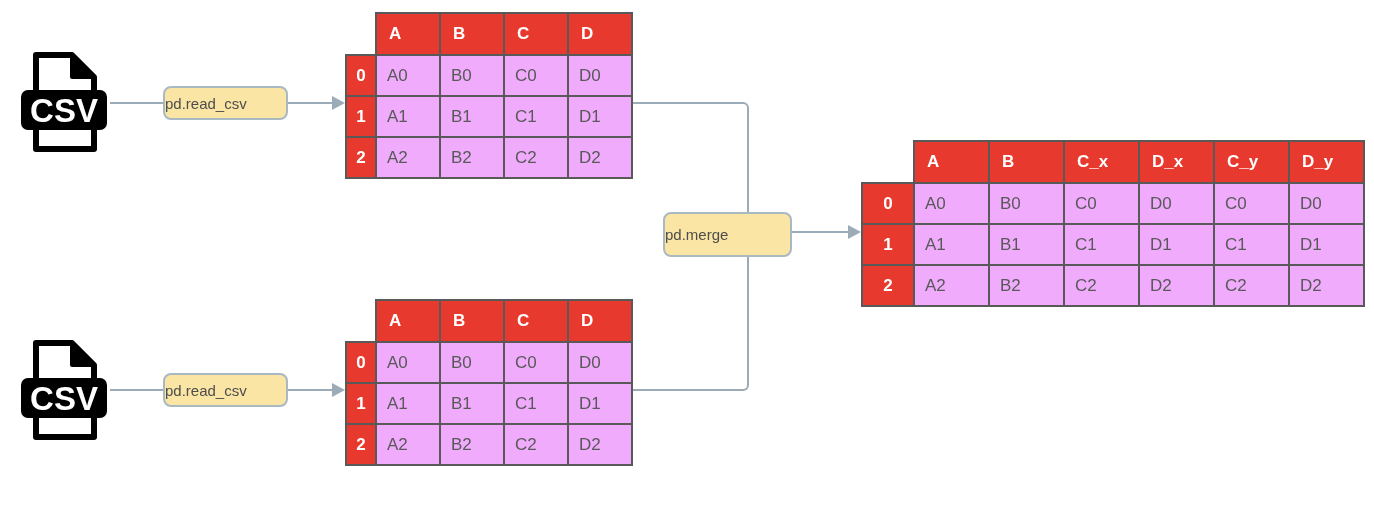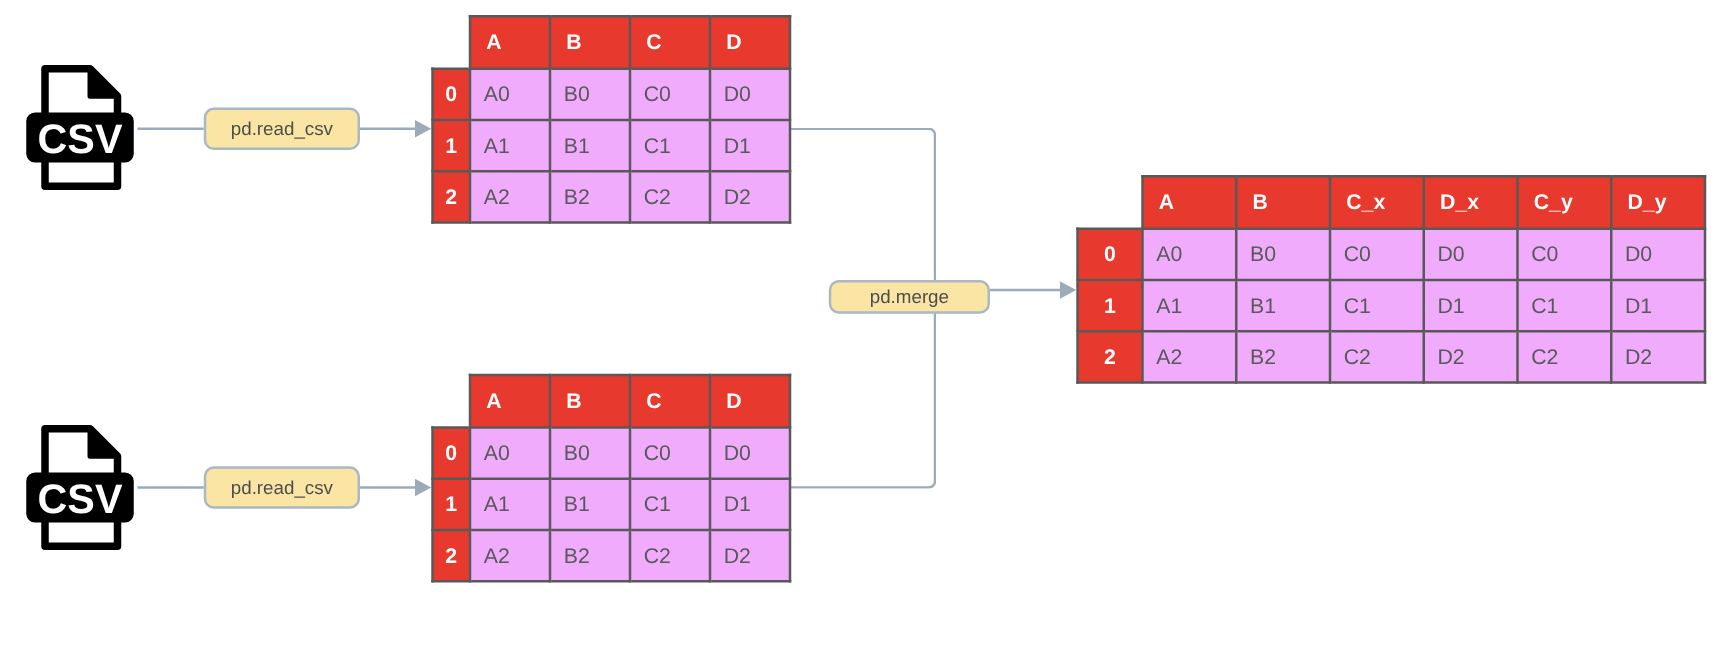--- a/index.html
+++ b/index.html
@@ -27,21 +27,21 @@
   .df td{background:#f0abfc;color:var(--cell-text);font-size:17px;text-align:left;padding:0 0 0 10px;height:41px;}
   .small col.c-idx{width:30px;} .small col.c-data{width:64px;}
   .merged col.c-idx{width:52px;} .merged col.c-data{width:75px;}
 
   
   .hline{position:absolute;height:0;border-top:2px solid var(--connector);z-index:0;}
   .bracket{position:absolute;border:2px solid var(--connector);border-left:none;border-radius:0 6px 6px 0;z-index:0;}
   .arrowhead{position:absolute;width:0;height:0;border-top:7px solid transparent;border-bottom:7px solid transparent;border-left:13px solid var(--connector);z-index:0;}
 
   
-  .pill{position:absolute;display:flex;align-items:center;justify-content:center;
+  .pill{position:absolute;display:flex;align-items:center;justify-content:flex-start;
         background:var(--label-bg);border:2px solid var(--label-border);border-radius:8px;
         color:var(--label-text);font-size:15px;z-index:2;}
 
   .csv-svg{position:absolute;z-index:1;}
 </style>
 </head>
 <body>
 
 <div class="canvas">
 
@@ -151,21 +151,21 @@
         <th class="idx">2</th>
         <td>A2</td>
         <td>B2</td>
         <td>C2</td>
         <td>D2</td>
       </tr>
     </tbody>
   </table>
 
   <div class="bracket" style="left:631px;top:102px;width:118px;height:289px"></div>
-  <div class="pill" style="left:663px;top:224px;width:129px;height:27px">
+  <div class="pill" style="left:663px;top:212px;width:129px;height:45px">
     <span>pd.merge</span>
   </div>
   <div class="hline" style="left:792px;top:231px;width:58px"></div>
   <div class="arrowhead" style="left:848px;top:225px"></div>
 
   <table class="df merged" style="left:861px;top:140px">
     <colgroup>
         <col class="c-idx">
         <col class="c-data">
         <col class="c-data">

